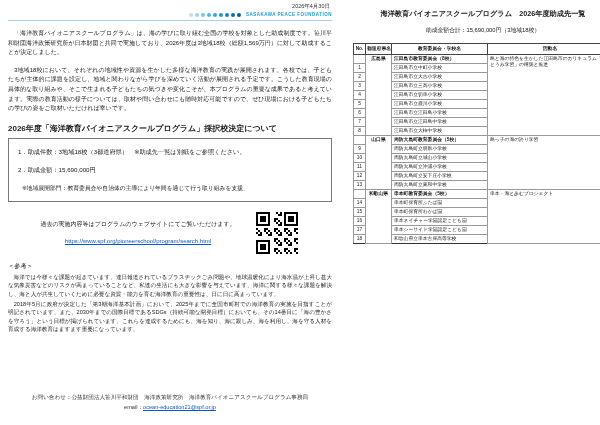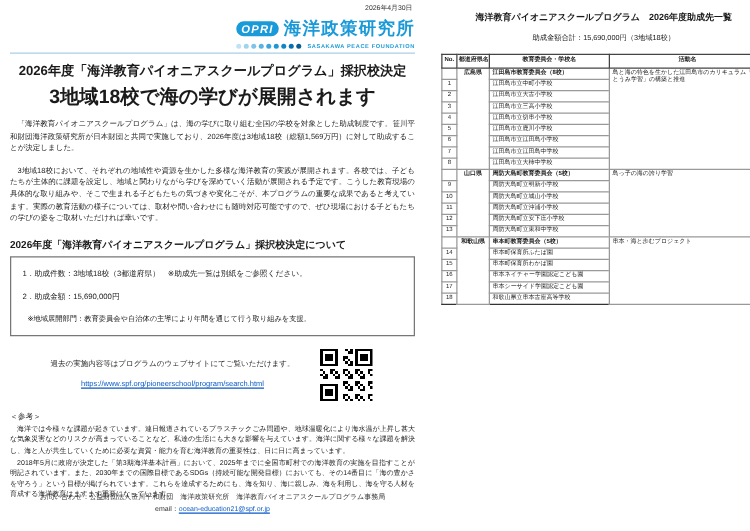--- a/index.html
+++ b/index.html
@@ -65,42 +65,34 @@
 </style>
 </head>
 <body>
 
 <div class="canvas">
 
   <div class="page-left">
 
     <div class="date-line">2026年4月30日</div>
 
-    <div class="logo-row">
-      <span class="opri-badge">OPRI</span>
-      <span class="institute-name">海洋政策研究所</span>
-    </div>
     <div class="dots-row">
       <span class="dot" style="background:#bfe2f5"></span>
       <span class="dot" style="background:#9fd4ef"></span>
       <span class="dot" style="background:#7cc4e9"></span>
       <span class="dot" style="background:#58b3e2"></span>
       <span class="dot" style="background:#3aa5dc"></span>
       <span class="dot" style="background:#1f97d5"></span>
       <span class="dot" style="background:#1184c4"></span>
       <span class="dot" style="background:#0a6fae"></span>
       <span class="dot" style="background:#065d96"></span>
       <span class="foundation-name">SASAKAWA PEACE FOUNDATION</span>
     </div>
     <hr class="header-rule">
 
-    <div class="title-block">
-      <div class="title-line1">2026年度「海洋教育パイオニアスクールプログラム」採択校決定</div>
-      <div class="title-line2">3地域18校で海の学びが展開されます</div>
-    </div>
 
     <p class="body-para">　「海洋教育パイオニアスクールプログラム」は、海の学びに取り組む全国の学校を対象とした助成制度です。笹川平和財団海洋政策研究所が日本財団と共同で実施しており、2026年度は3地域18校（総額1,569万円）に対して助成することが決定しました。</p>
     <p class="body-para">　3地域18校において、それぞれの地域性や資源を生かした多様な海洋教育の実践が展開されます。各校では、子どもたちが主体的に課題を設定し、地域と関わりながら学びを深めていく活動が展開される予定です。こうした教育現場の具体的な取り組みや、そこで生まれる子どもたちの気づきや変化こそが、本プログラムの重要な成果であると考えています。実際の教育活動の様子については、取材や問い合わせにも随時対応可能ですので、ぜひ現場における子どもたちの学びの姿をご取材いただければ幸いです。</p>
 
     <div class="section-heading">2026年度「海洋教育パイオニアスクールプログラム」採択校決定について</div>
 
     <div class="info-box">
       <div class="line">1．助成件数：3地域18校（3都道府県）　※助成先一覧は別紙をご参照ください。</div>
       <div class="line">2．助成金額：15,690,000円</div>
       <div class="line note">※地域展開部門：教育委員会や自治体の主導により年間を通じて行う取り組みを支援。</div>

